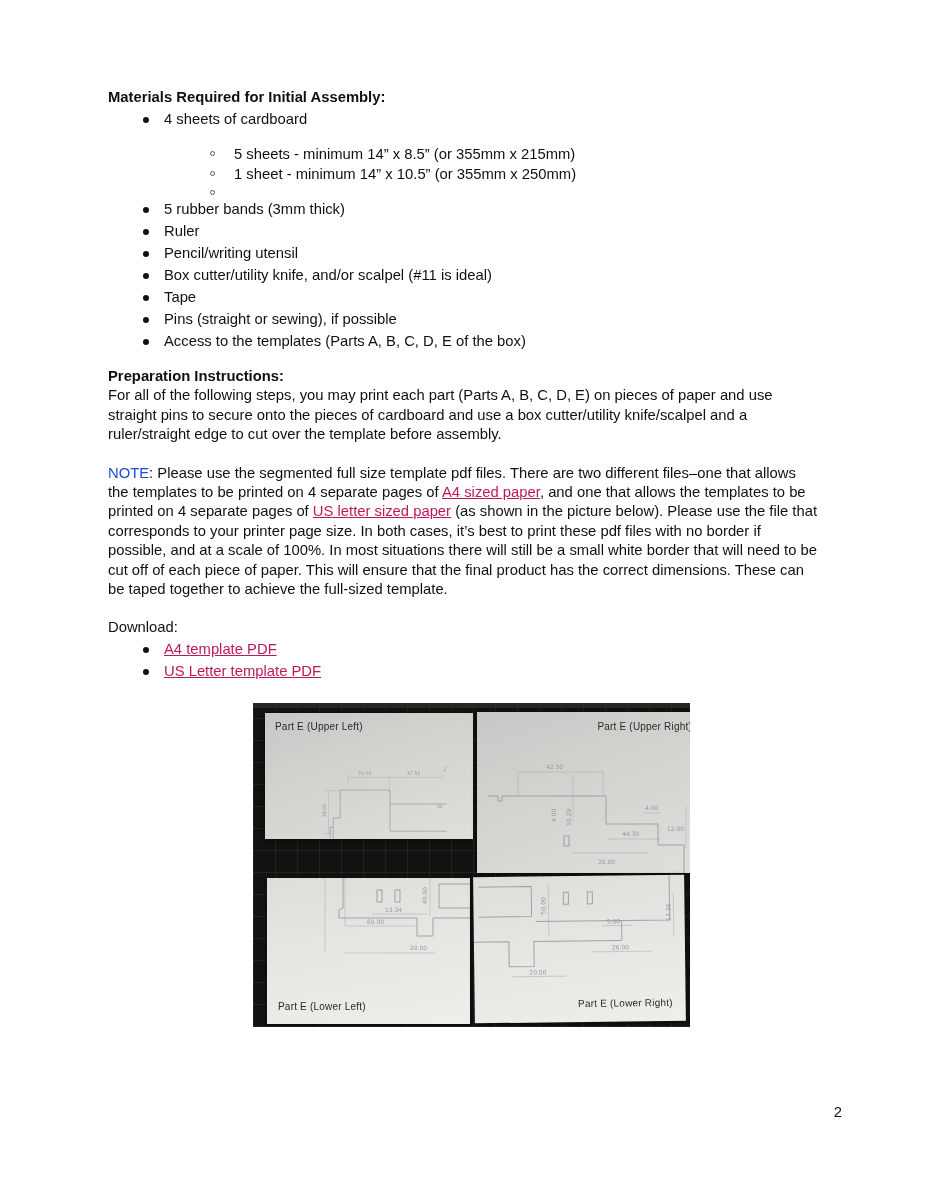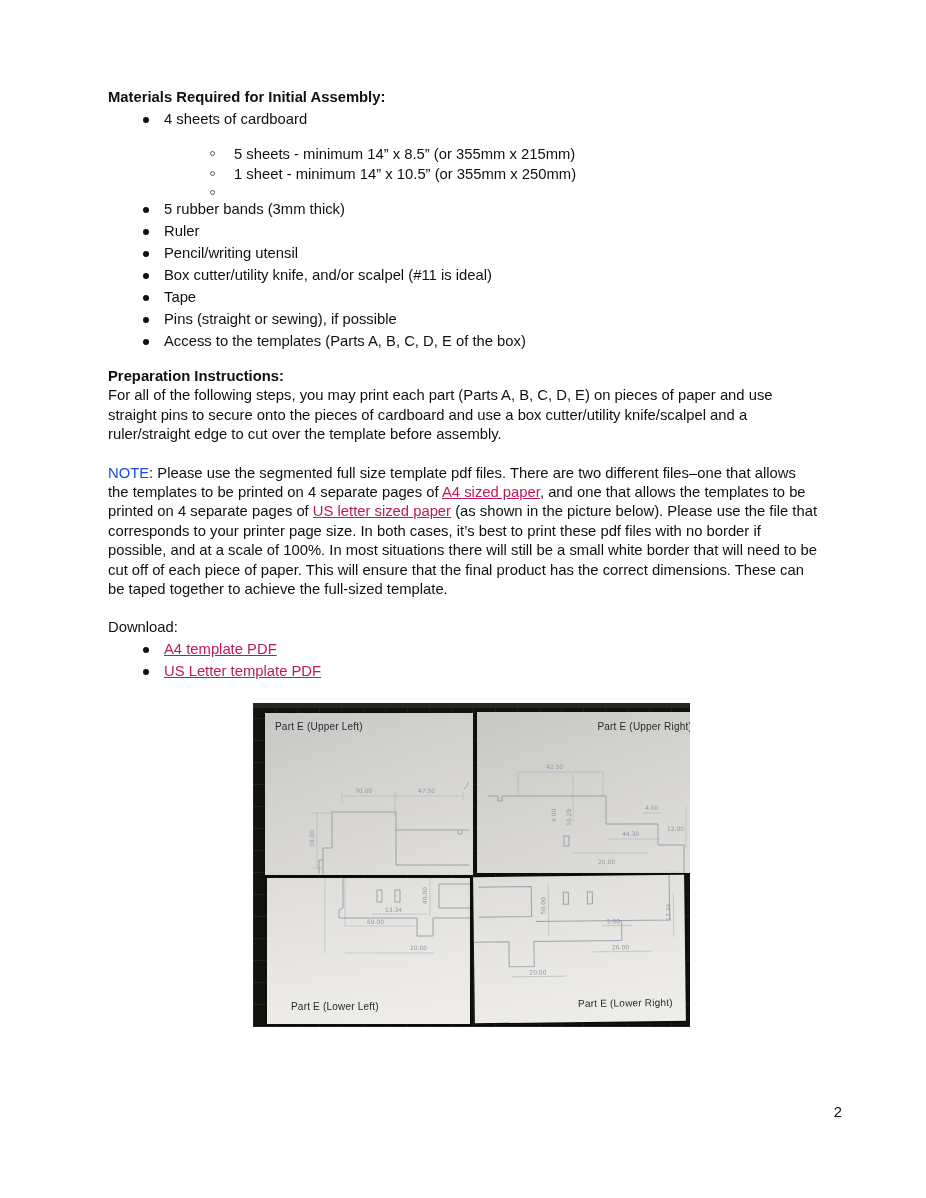--- a/index.html
+++ b/index.html
@@ -60,32 +60,32 @@
     content:""; position:absolute; left:0; top:0; right:0; height:5px;
     background:#2c2c2a; opacity:.8;
   }
   .paper {
     position: absolute;
     box-shadow: 0 1px 5px rgba(0,0,0,0.55);
     overflow: hidden;
   }
   .paper-top { background: linear-gradient(160deg, #c7c8c6 0%, #d6d5d1 55%, #e0dfdb 100%); }
   .paper-bottom { background: linear-gradient(170deg, #deddda 0%, #e9e8e4 60%, #efeeeb 100%); }
-  .paper-ul { left:12px;  top:10px;  width:208px; height:162px; }
+  .paper-ul { left:12px;  top:10px;  width:208px; height:126px; }
   .paper-ur { left:224px; top:9px;   width:225px; height:161px; }
   .paper-ll { left:14px;  top:175px; width:203px; height:146px; }
   .paper-lr { left:221px; top:173px; width:211px; height:146px; transform: rotate(-0.7deg); }
   .paper-label {
     position: absolute;
     font-size: 10px; line-height: 12px; color: #27292c;
     letter-spacing: .2px;
   }
   .pl-ul { left:10px; top:8px; }
   .pl-ur { right:10px; top:9px; }
-  .pl-ll { left:24px; bottom:11px; }
+  .pl-ll { left:11px; bottom:11px; }
   .pl-lr { right:13px; bottom:12px; }
   .paper svg { position:absolute; left:0; top:0; width:100%; height:100%; }
   .paper svg path, .paper svg rect { fill:none; }
   .oln { stroke:#8f97a6; stroke-width:1; opacity:.85; }
   .dln { stroke:#a8afbc; stroke-width:.7; opacity:.8; }
   .paper svg text {
     font-family: "DejaVu Sans", sans-serif;
     font-size: 6px; fill: #8d95a5; stroke: none; opacity: .95;
   }
 

